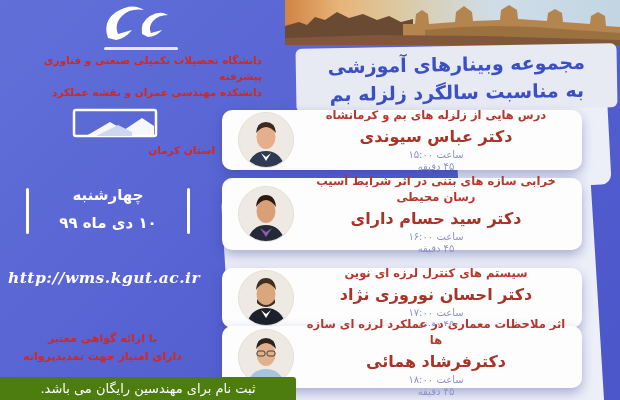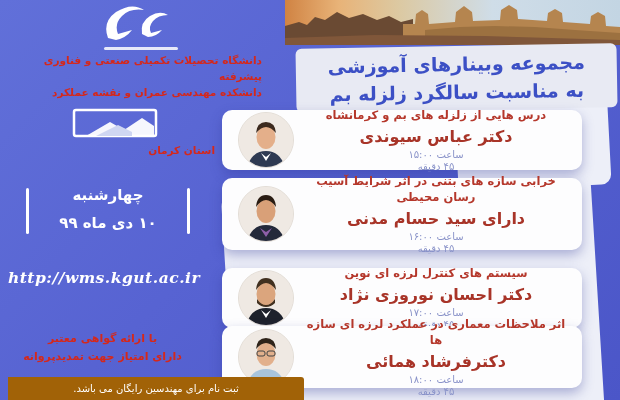--- a/index.html
+++ b/index.html
@@ -18,22 +18,22 @@
   .org2{left:5px;top:143px;width:210px;font-size:10.5px;}
   .date-block{left:32px;top:186px;width:152px;color:#fff;text-align:center;direction:rtl;}
   .date-day{font-size:15px;font-weight:bold;letter-spacing:1px;}
   .date-full{font-size:15px;font-weight:bold;margin-top:10px;}
   .bracket{width:3px;height:46px;background:#fff;border-radius:2px;top:188px;}
   .bracket.l{left:26px;} .bracket.r{left:187px;}
   .url{left:4px;top:268px;width:200px;color:#fff;font-size:15.5px;font-weight:bold;font-style:italic;
        font-family:"DejaVu Serif","Liberation Serif",serif;text-align:center;letter-spacing:.5px;}
   .note{left:0;top:330px;width:205px;color:#d5281b;font-size:11px;font-weight:bold;
         text-align:center;direction:rtl;line-height:1.6;}
-  .footer-bar{left:8px;top:377px;width:296px;height:23px;background:#a16207;
-        color:#fff;font-size:10px;direction:rtl;text-align:center;line-height:23px;
+  .footer-bar{left:0;top:377px;width:296px;height:23px;background:#4d7c0f;
+        color:#fff;font-size:13px;direction:rtl;text-align:center;line-height:23px;
         border-radius:0 3px 0 0;}
   
   .photo-strip{left:285px;top:0;width:335px;height:45px;overflow:hidden;
         background:linear-gradient(90deg,#d08343 0%,#e8b378 16%,#dcc9a2 34%,#cfdde8 62%,#c3d5e3 100%);}
   .panel{background:#edeff8;}
   .panel-mid{left:455px;top:48px;width:153px;height:140px;border-radius:10px;transform:rotate(-3deg);}
   .panel-big{left:228px;top:182px;width:370px;height:250px;border-radius:14px;transform:rotate(-3.5deg);}
   .title-panel{left:296px;top:46px;width:321px;height:64px;background:#e8eaf3;border-radius:6px;
         transform:rotate(-1deg);color:#3c50c5;font-weight:bold;font-size:19px;direction:rtl;
         text-align:center;padding-top:7px;box-sizing:border-box;}
@@ -93,21 +93,21 @@
     <svg width="54" height="54" viewBox="0 0 54 54">
         <rect width="54" height="54" fill="#efe9e3"></rect>
         <path d="M8,54 Q13,38 27,38 Q41,38 46,54 Z" fill="#23293a"></path>
         <path d="M21,41 L27,50 L33,41 L27,45 Z" fill="#8d5fa8"></path>
         <ellipse cx="27" cy="24" rx="9.5" ry="12" fill="#d9a078"></ellipse>
         <path d="M17,20 Q18,8 27,8 Q36,8 37,20 Q32,13 27,13 Q22,13 17,20 Z" fill="#2a1c12"></path>
       </svg>
   </div>
   <div class="card-text">
     <div class="s-title">خرابی سازه های بتنی در اثر شرایط آسیب رسان محیطی</div>
-    <div class="s-name">دارای سید حسام مدنی</div>
+    <div class="s-name">دکتر سید حسام دارای</div>
     <div class="s-time">ساعت ۱۶:۰۰</div>
     <div class="s-dur">۴۵ دقیقه</div>
   </div>
 </div>
 
 <div class="abs card c3">
   <div class="avatar">
     <svg width="54" height="54" viewBox="0 0 54 54">
         <rect width="54" height="54" fill="#efe9e3"></rect>
         <path d="M7,54 Q12,37 27,37 Q42,37 47,54 Z" fill="#1d212b"></path>

